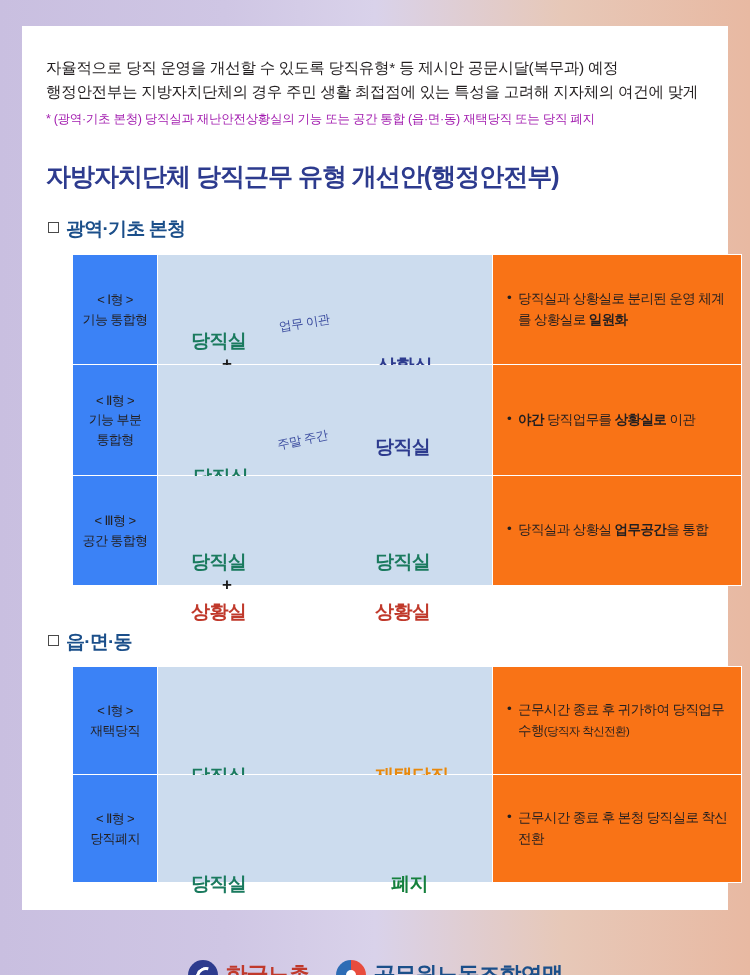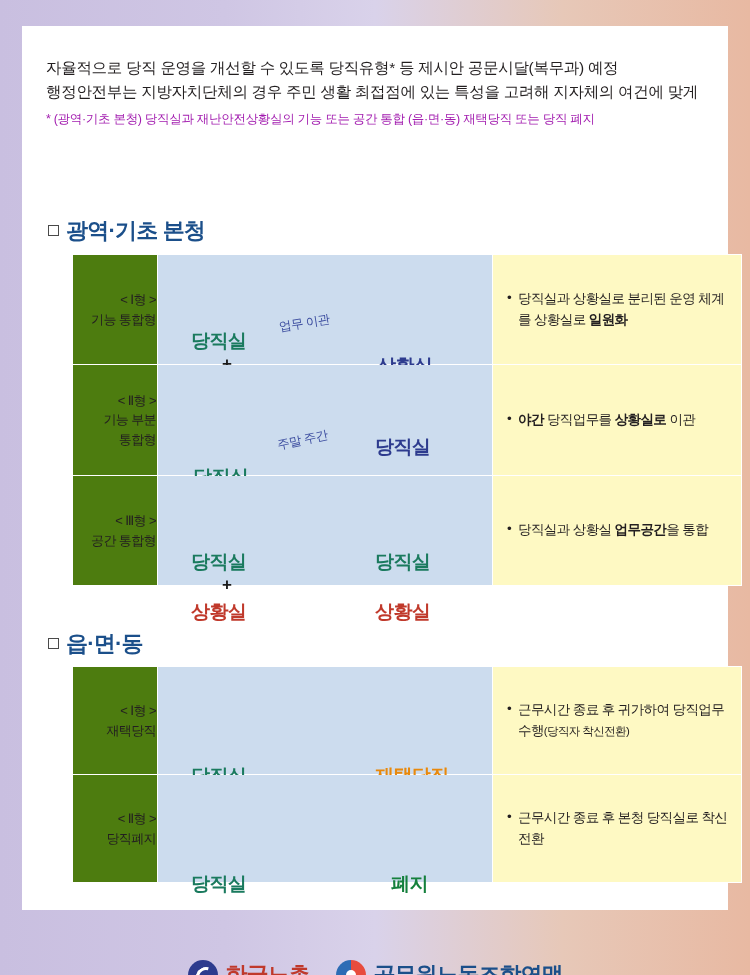--- a/index.html
+++ b/index.html
@@ -53,21 +53,21 @@
     left: 24px;
     top: 160px;
     width: 458px;
     height: 10px;
     background: #f9e79a;
     opacity: 0.85;
     z-index: -1;
   }
   .section-head {
     position: absolute;
-    font-size: 22px;
+    font-size: 19px;
     font-weight: bold;
     color: #1b4f8a;
     letter-spacing: -0.8px;
   }
   .section-head .box {
     display: inline-block;
     width: 9px;
     height: 9px;
     border: 1.6px solid #4a4a4a;
     margin-right: 7px;
@@ -80,35 +80,35 @@
     position: absolute;
     border-collapse: collapse;
     table-layout: fixed;
   }
   table.grid td {
     border: 1px solid #ffffff;
     vertical-align: middle;
   }
   .c-label {
     width: 82px;
-    background: #4d7c0f;
-    text-align: right;
+    background: #3b82f6;
+    text-align: center;
     font-size: 13px;
     color: #231f20;
     line-height: 1.5;
     letter-spacing: -0.6px;
   }
   .c-diagram {
     width: 332px;
     background: #ccdcee;
     position: relative;
   }
   .c-desc {
     width: 228px;
-    background: #fef9c3;
+    background: #f97316;
     font-size: 13.5px;
     color: #231f20;
     padding: 6px 6px 6px 14px;
     line-height: 1.55;
     letter-spacing: -0.6px;
   }
   .c-desc .bullet {
     display: block;
     position: relative;
     padding-left: 11px;
@@ -214,20 +214,21 @@
 
 <div class="page">
 
   <div class="intro">
     <div class="intro-line">자율적으로 당직 운영을 개선할 수 있도록 당직유형* 등 제시안 공문시달(복무과) 예정</div>
     <div class="intro-line">행정안전부는 지방자치단체의 경우 주민 생활 최접점에 있는 특성을 고려해 지자체의 여건에 맞게</div>
     <div class="intro-note">* (광역·기초 본청) 당직실과 재난안전상황실의 기능 또는 공간 통합 (읍·면·동) 재택당직 또는 당직 폐지</div>
   </div>
 
   <div class="title-underline"></div>
+  <div class="main-title">자방자치단체 당직근무 유형 개선안(행정안전부)</div>
 
   <div class="section-head" id="sec1">
     <span class="box"></span><span>광역·기초 본청</span>
   </div>
 
   <table class="grid" style="left:50px; top:228px; width:644px;">
     <tbody>
         <tr>
       <td class="c-label" style="height:107px;">
         <div>&lt; Ⅰ형 &gt;</div>

